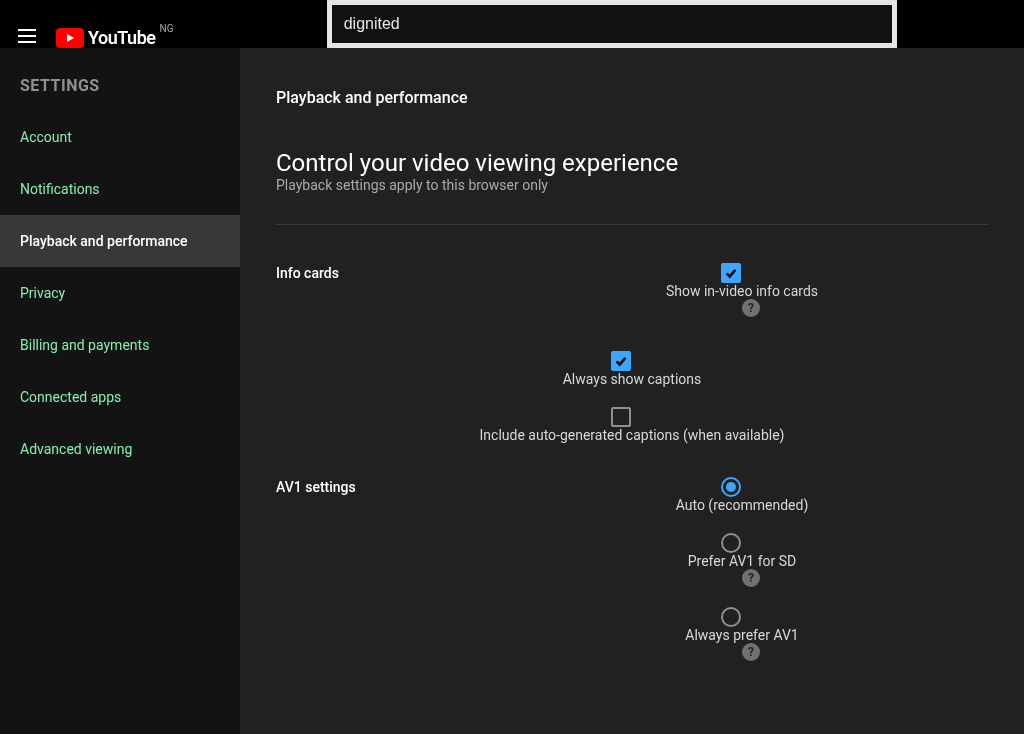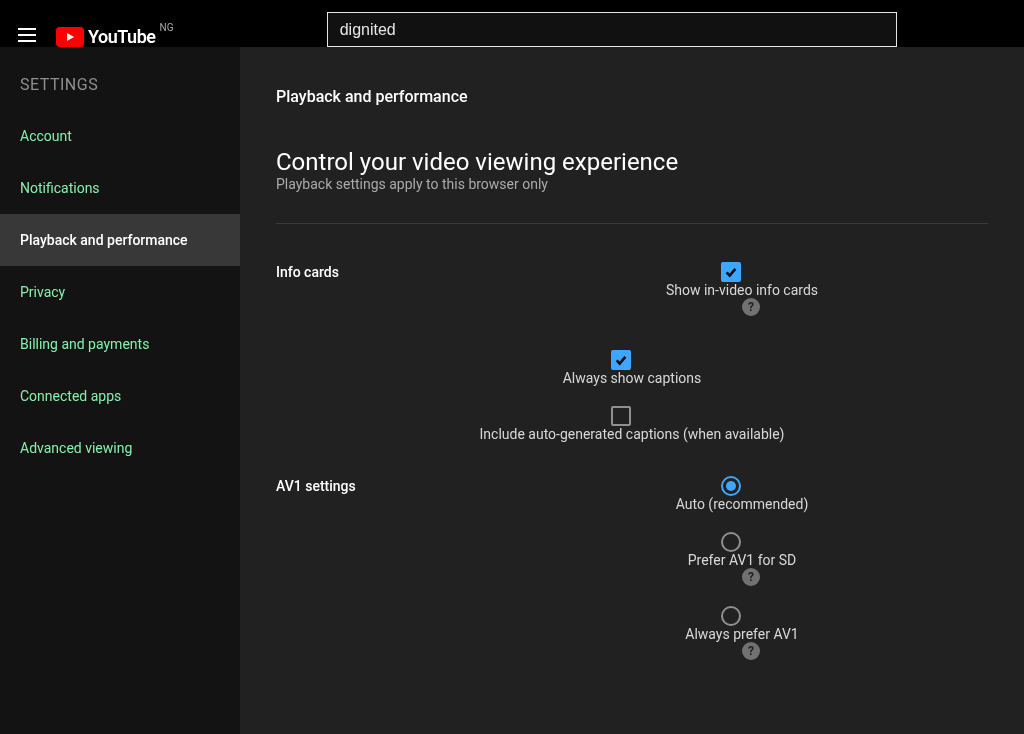--- a/index.html
+++ b/index.html
@@ -9,26 +9,26 @@
   
   .header { height: 56px; display: flex; align-items: flex-end; background: #000000; padding: 0 16px; }
   .menu-icon { width: 24px; height: 24px; margin-right: 16px; display: flex; flex-direction: column; justify-content: center; gap: 4px; cursor: pointer; padding: 2px; }
   .menu-icon span { display: block; height: 2px; background: #fff; width: 18px; }
   .logo { display: flex; align-items: center; position: relative; cursor: pointer; }
   .logo-play { width: 28px; height: 20px; background: #ff0000; border-radius: 4px; display: flex; align-items: center; justify-content: center; margin-right: 4px; }
   .logo-play::after { content: ""; border-left: 7px solid #fff; border-top: 4px solid transparent; border-bottom: 4px solid transparent; margin-left: 1px; }
   .logo-text { font-size: 18px; font-weight: 600; letter-spacing: -0.5px; color: #fff; }
   .logo-cc { position: absolute; top: -4px; right: -18px; font-size: 10px; color: #aaa; }
   .search-wrap { flex: 1; display: flex; justify-content: center; padding-left: 60px; }
-  .search { width: 570px; height: 35px; background: #111; border: 1px solid #e5e5e5; color: #e6e6e6; padding: 0 12px; font-size: 16px; outline: none; }
+  .search { width: 570px; height: 48px; background: #111; border: 5px solid #e5e5e5; color: #e6e6e6; padding: 0 12px; font-size: 16px; outline: none; }
 
   
   .layout { flex: 1; display: flex; }
   .sidebar { width: 240px; background: #131313; padding-top: 16px; }
-  .sidebar-title { color: #8f8f8f; font-size: 16px; letter-spacing: 0.5px; font-weight: 400; padding: 12px 20px 16px; }
+  .sidebar-title { color: #8f8f8f; font-size: 16px; letter-spacing: 0.5px; font-weight: 700; padding: 12px 20px 16px; }
   .sidebar-item { padding: 18px 20px; font-size: 14px; color: #86efac; cursor: pointer; }
   .sidebar-item.active { background: #383838; color: #fff; font-weight: 500; }
 
   
   .main { flex: 1; background: #212121; padding: 40px 36px 40px 36px; overflow-y: auto; }
   .page-title { font-size: 16px; font-weight: 500; color: #fff; margin-bottom: 42px; }
   .page-heading { font-size: 24px; color: #fff; font-weight: 400; margin-bottom: 0; }
   .page-sub { font-size: 14px; color: #aaa; margin-bottom: 31px; }
   hr.sep { border: none; border-top: 1px solid #3a3a3a; margin-bottom: 38px; }
 

